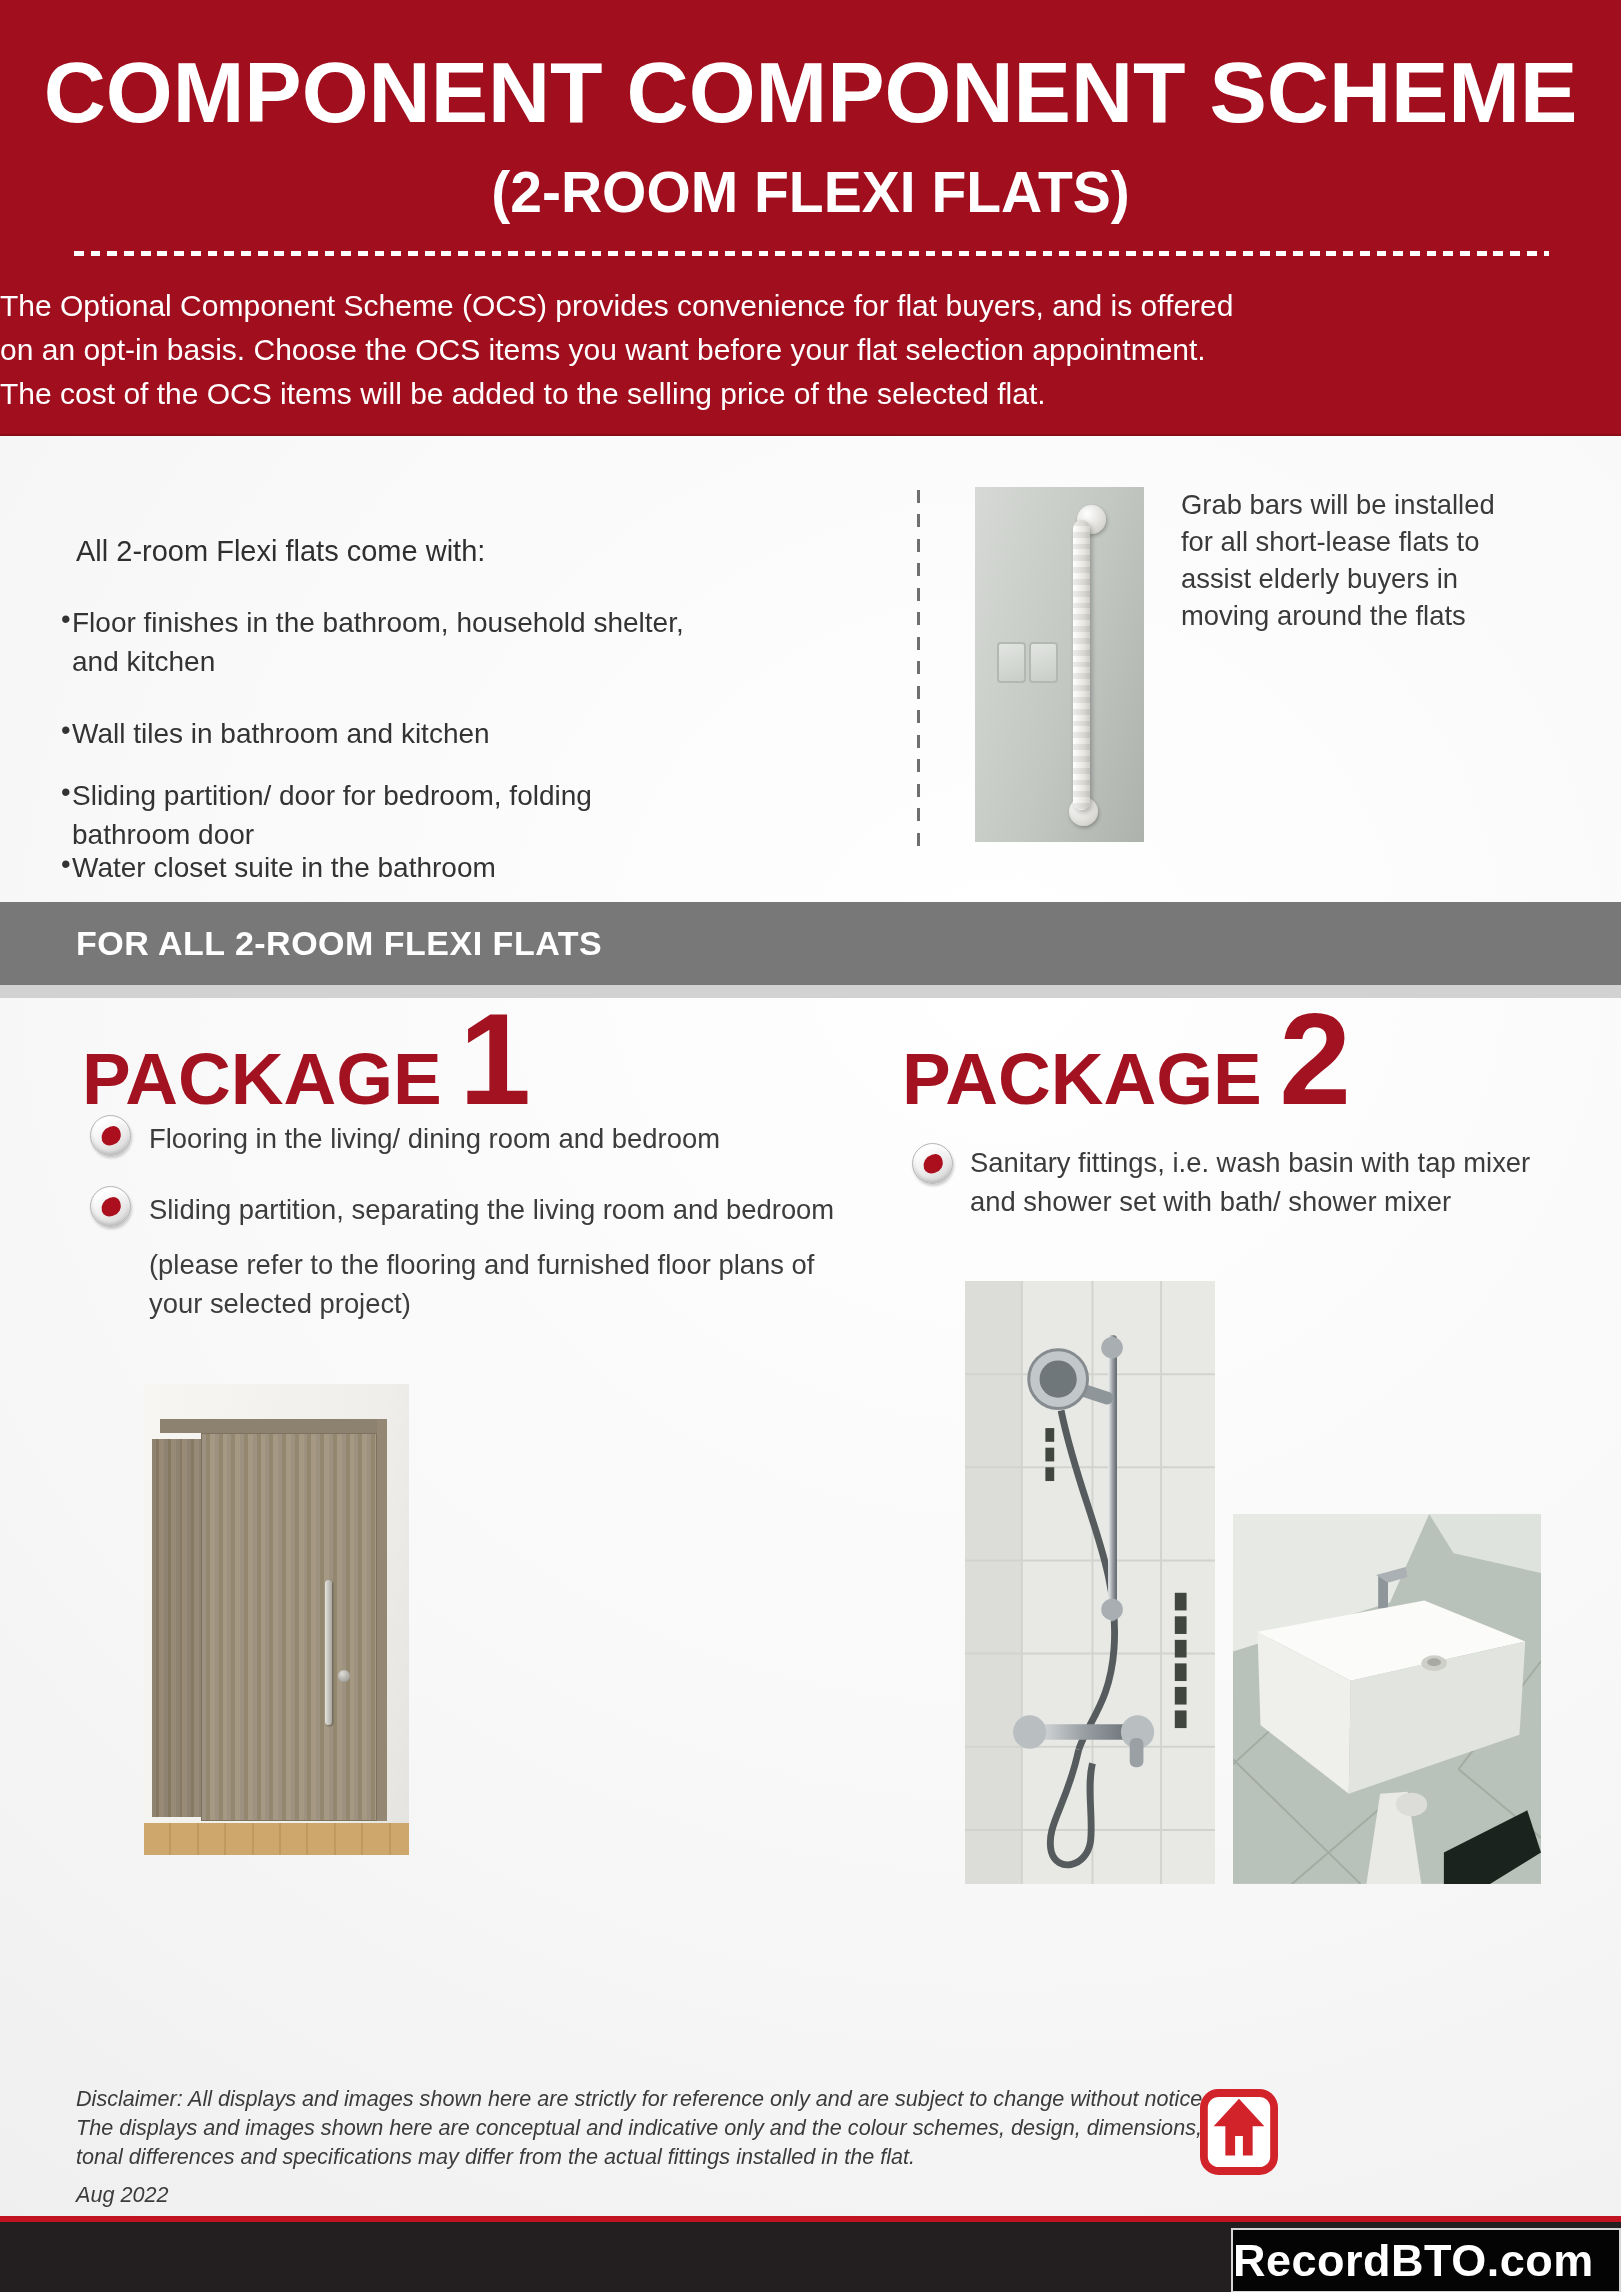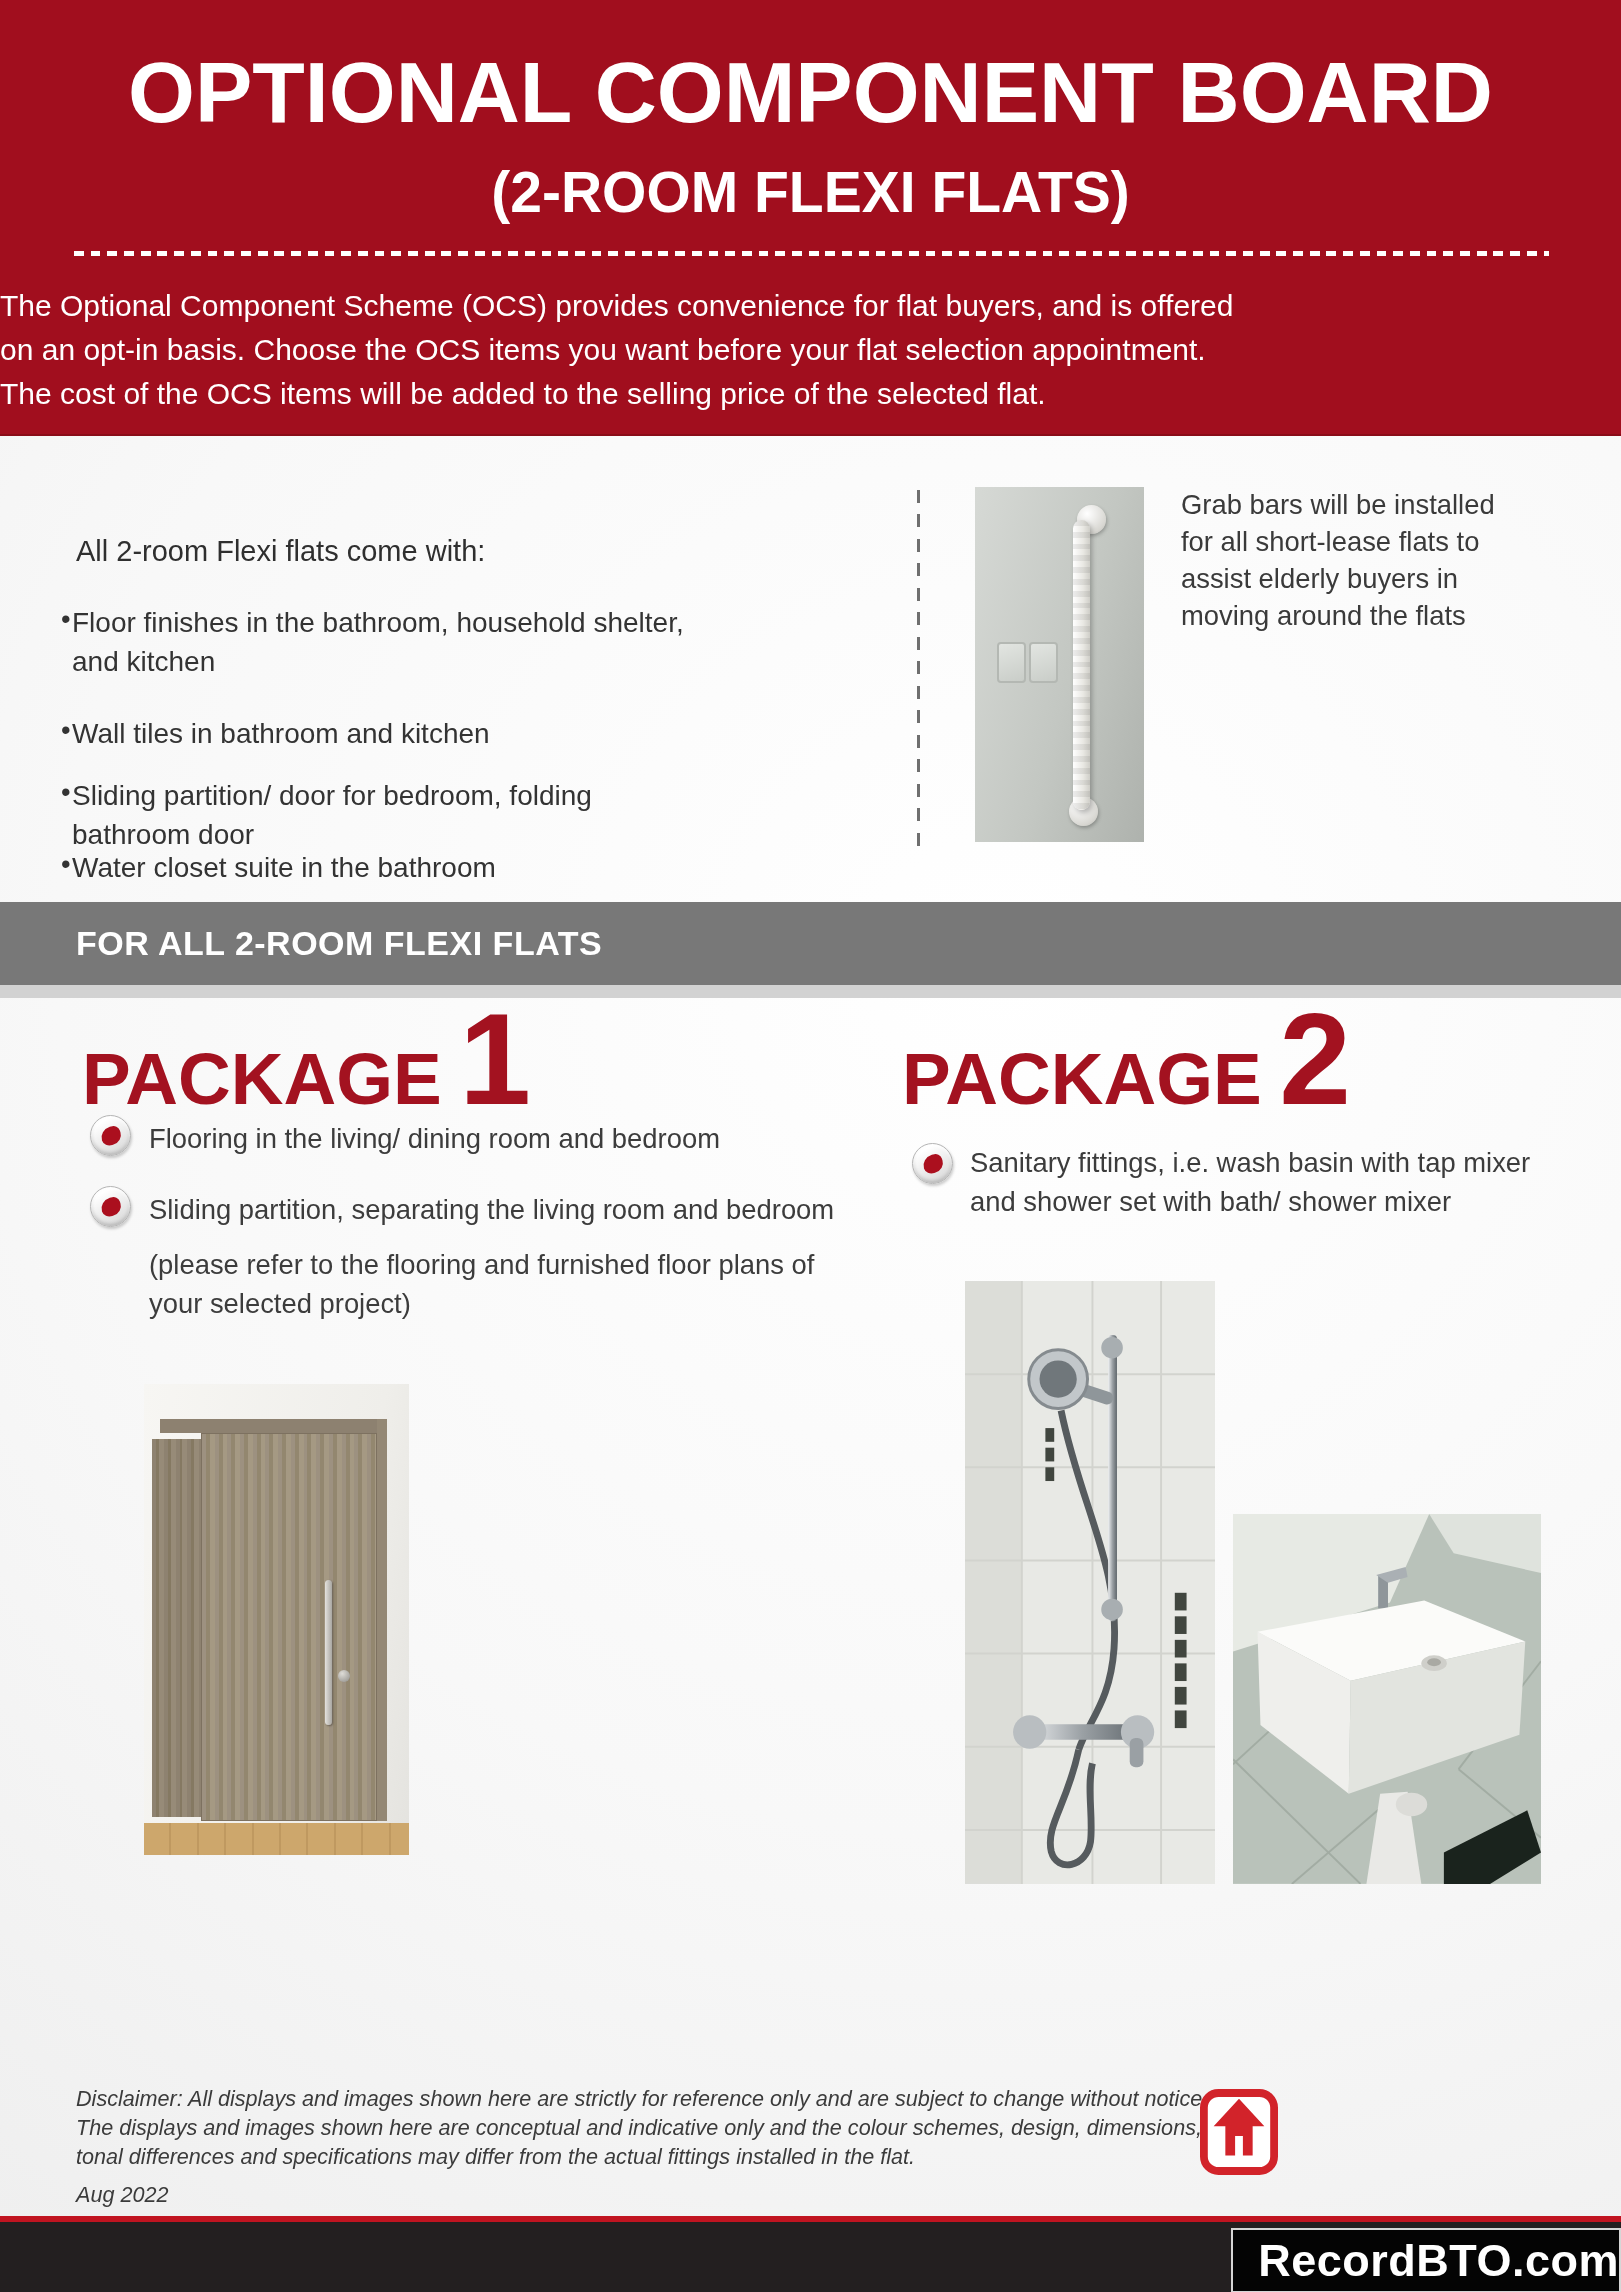--- a/index.html
+++ b/index.html
@@ -104,30 +104,30 @@
   .date{position:absolute;left:76px;top:2182px;font-size:21.6px;font-style:italic;color:#3b3b3b;}
 
   .hdb-logo{position:absolute;left:1200px;top:2089px;width:78px;height:86px;}
   .hdb-text{position:absolute;left:1296px;top:2094px;font-family:"Liberation Serif", serif;
             font-weight:bold;font-size:29px;line-height:28px;color:#151515;letter-spacing:0px;}
   .hdb-text span{display:block;}
 
   .footer-redline{position:absolute;left:0;top:2216px;width:1621px;height:5.9px;background:#C11420;}
   .footer-bar{position:absolute;left:0;top:2222px;width:1621px;height:71px;background:#231F20;}
   .wm-box{position:absolute;left:1231px;top:2228px;width:390px;height:65px;background:#040404;
-          border:2px solid #d6d6d6;box-sizing:border-box;display:flex;align-items:center;justify-content:flex-end;}
+          border:2px solid #d6d6d6;box-sizing:border-box;display:flex;align-items:center;justify-content:flex-start;}
   .wm-text{font-size:45px;font-weight:bold;color:#ffffff;letter-spacing:0.5px;white-space:nowrap;}
 </style>
 </head>
 <body>
 
 <div class="page">
 
   <header class="red-header">
-    <div class="hdr-title">OPTIONAL COMPONENT BOARD</div>
+    <div class="hdr-title">COMPONENT COMPONENT SCHEME</div>
     <div class="hdr-subtitle">(2-ROOM FLEXI FLATS)</div>
     <div class="dash-sep"></div>
     <div class="intro">
       <span>The Optional Component Scheme (OCS) provides convenience for flat buyers, and is offered</span>
       <span>on an opt-in basis. Choose the OCS items you want before your flat selection appointment.</span>
       <span>The cost of the OCS items will be added to the selling price of the selected flat.</span>
     </div>
   </header>
 
   <div class="inc-heading">All 2-room Flexi flats come with:</div>

